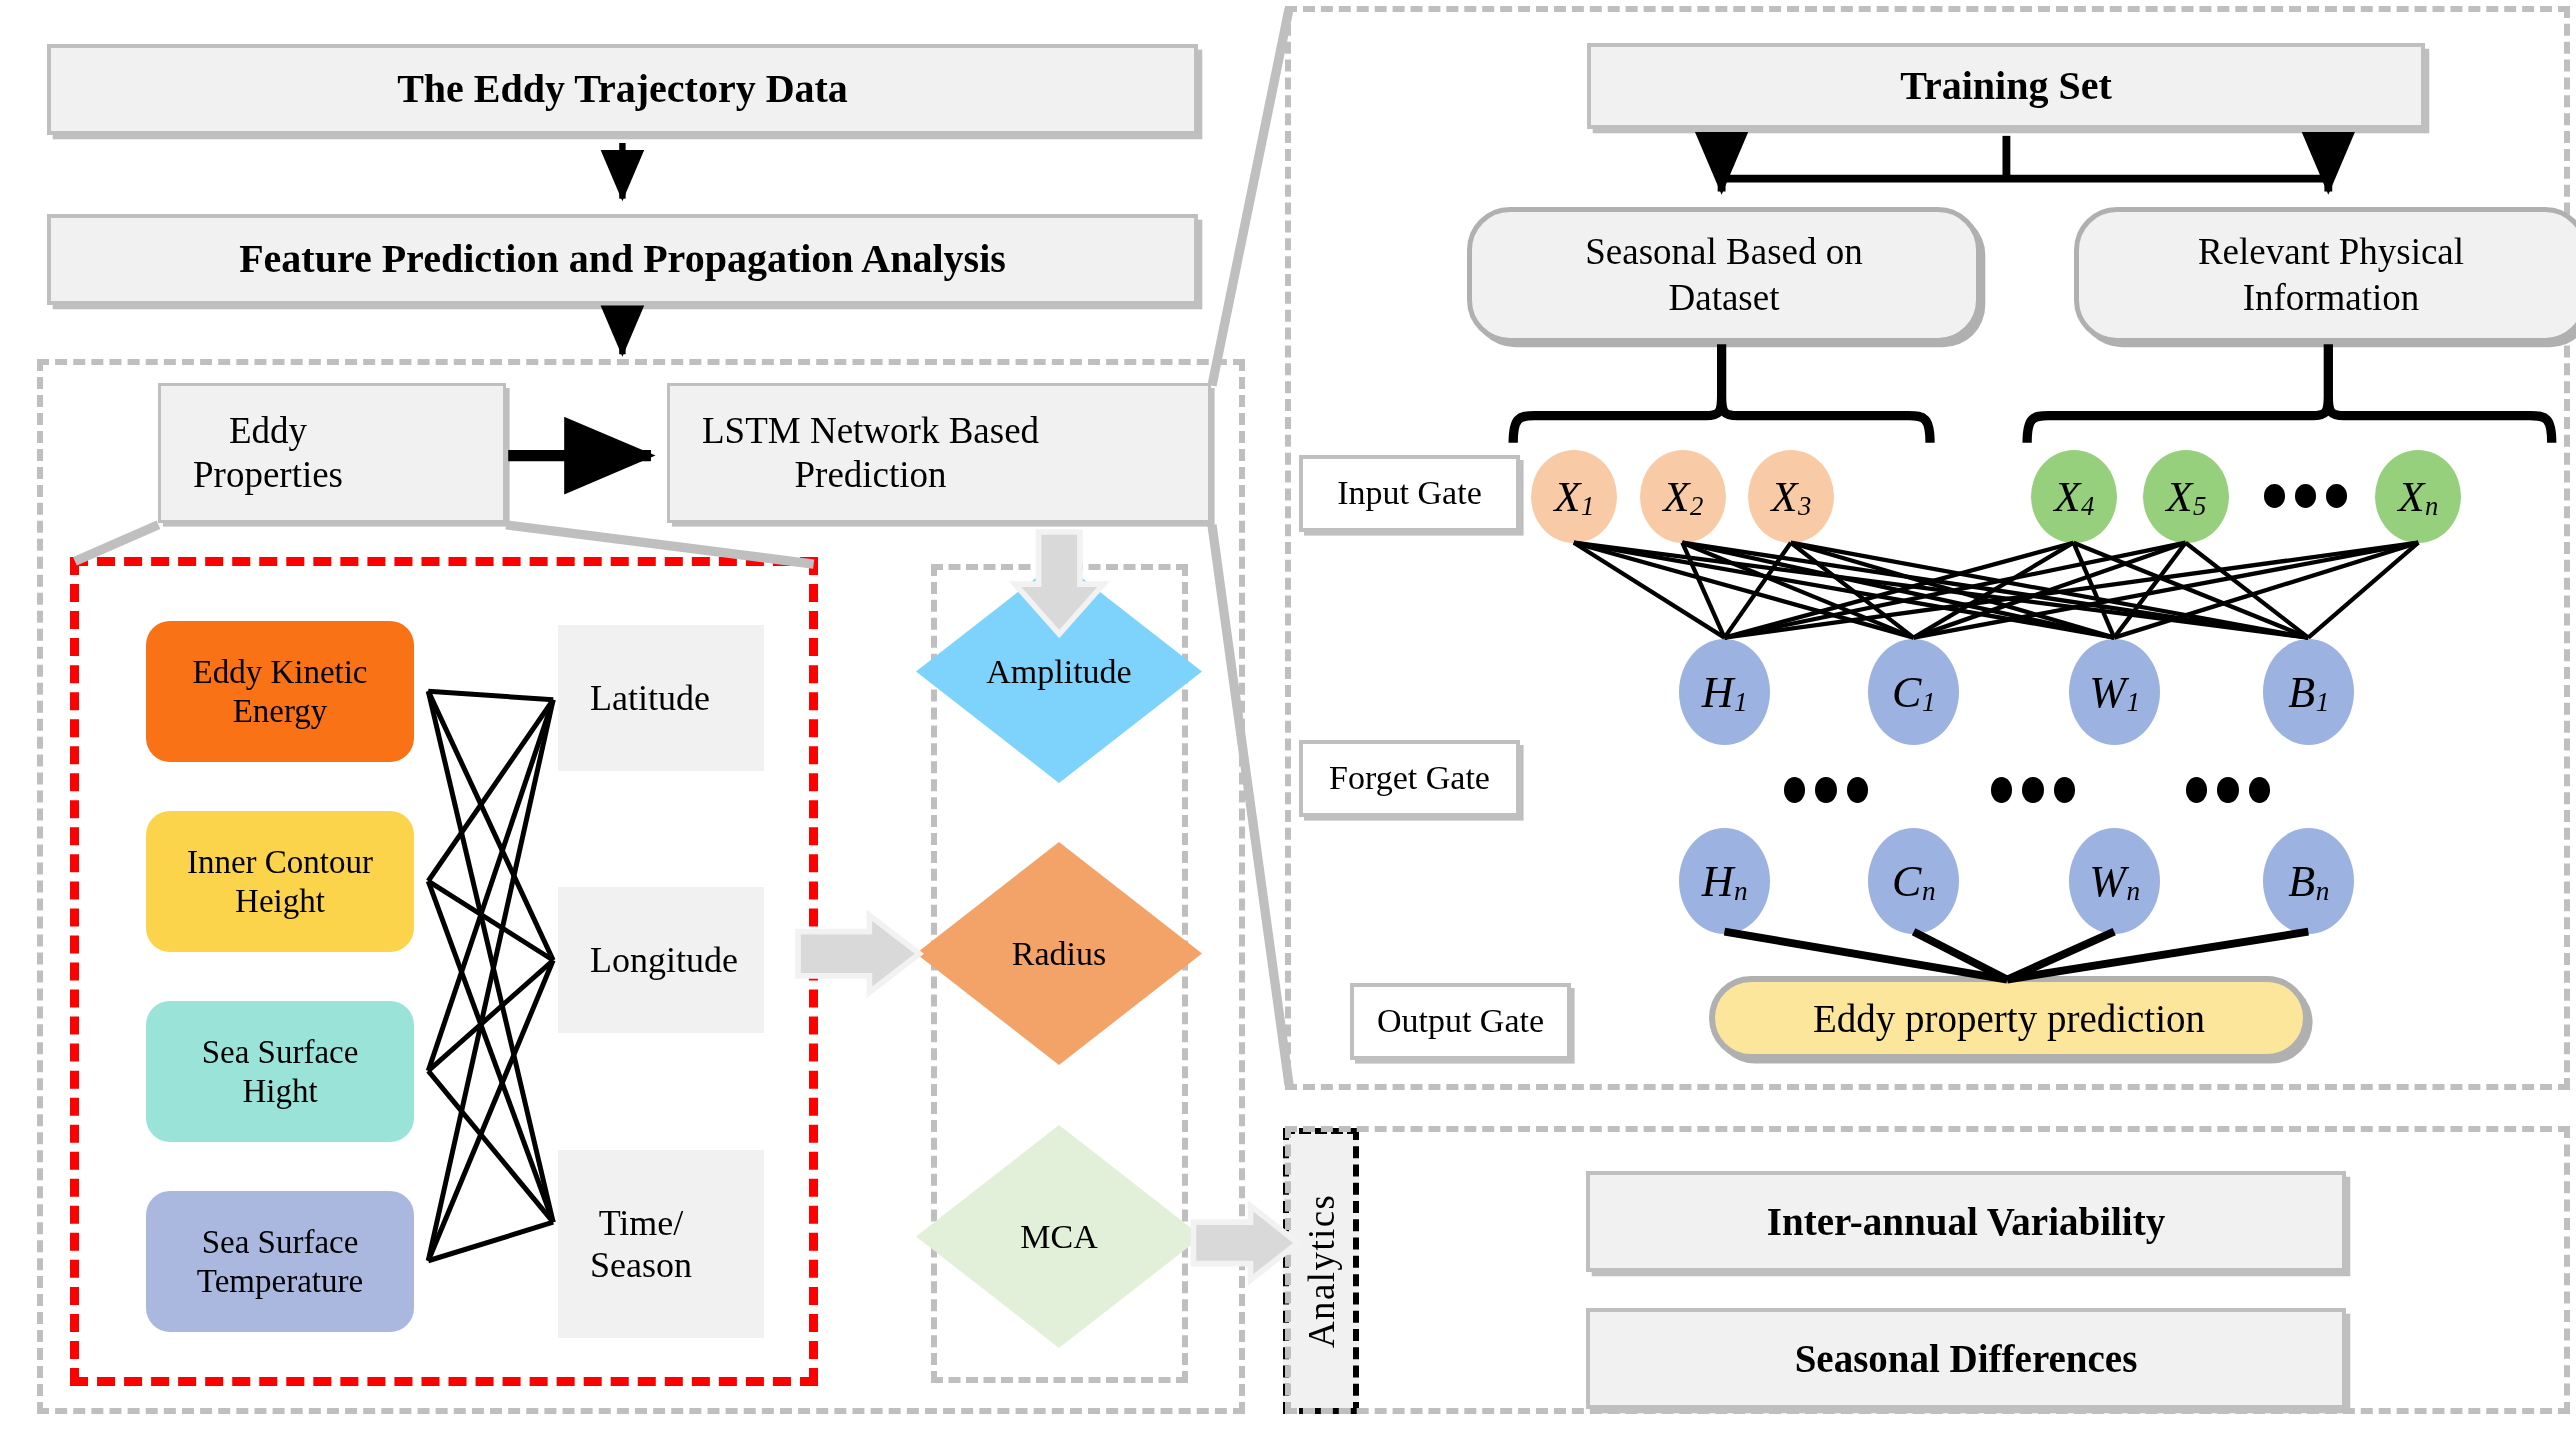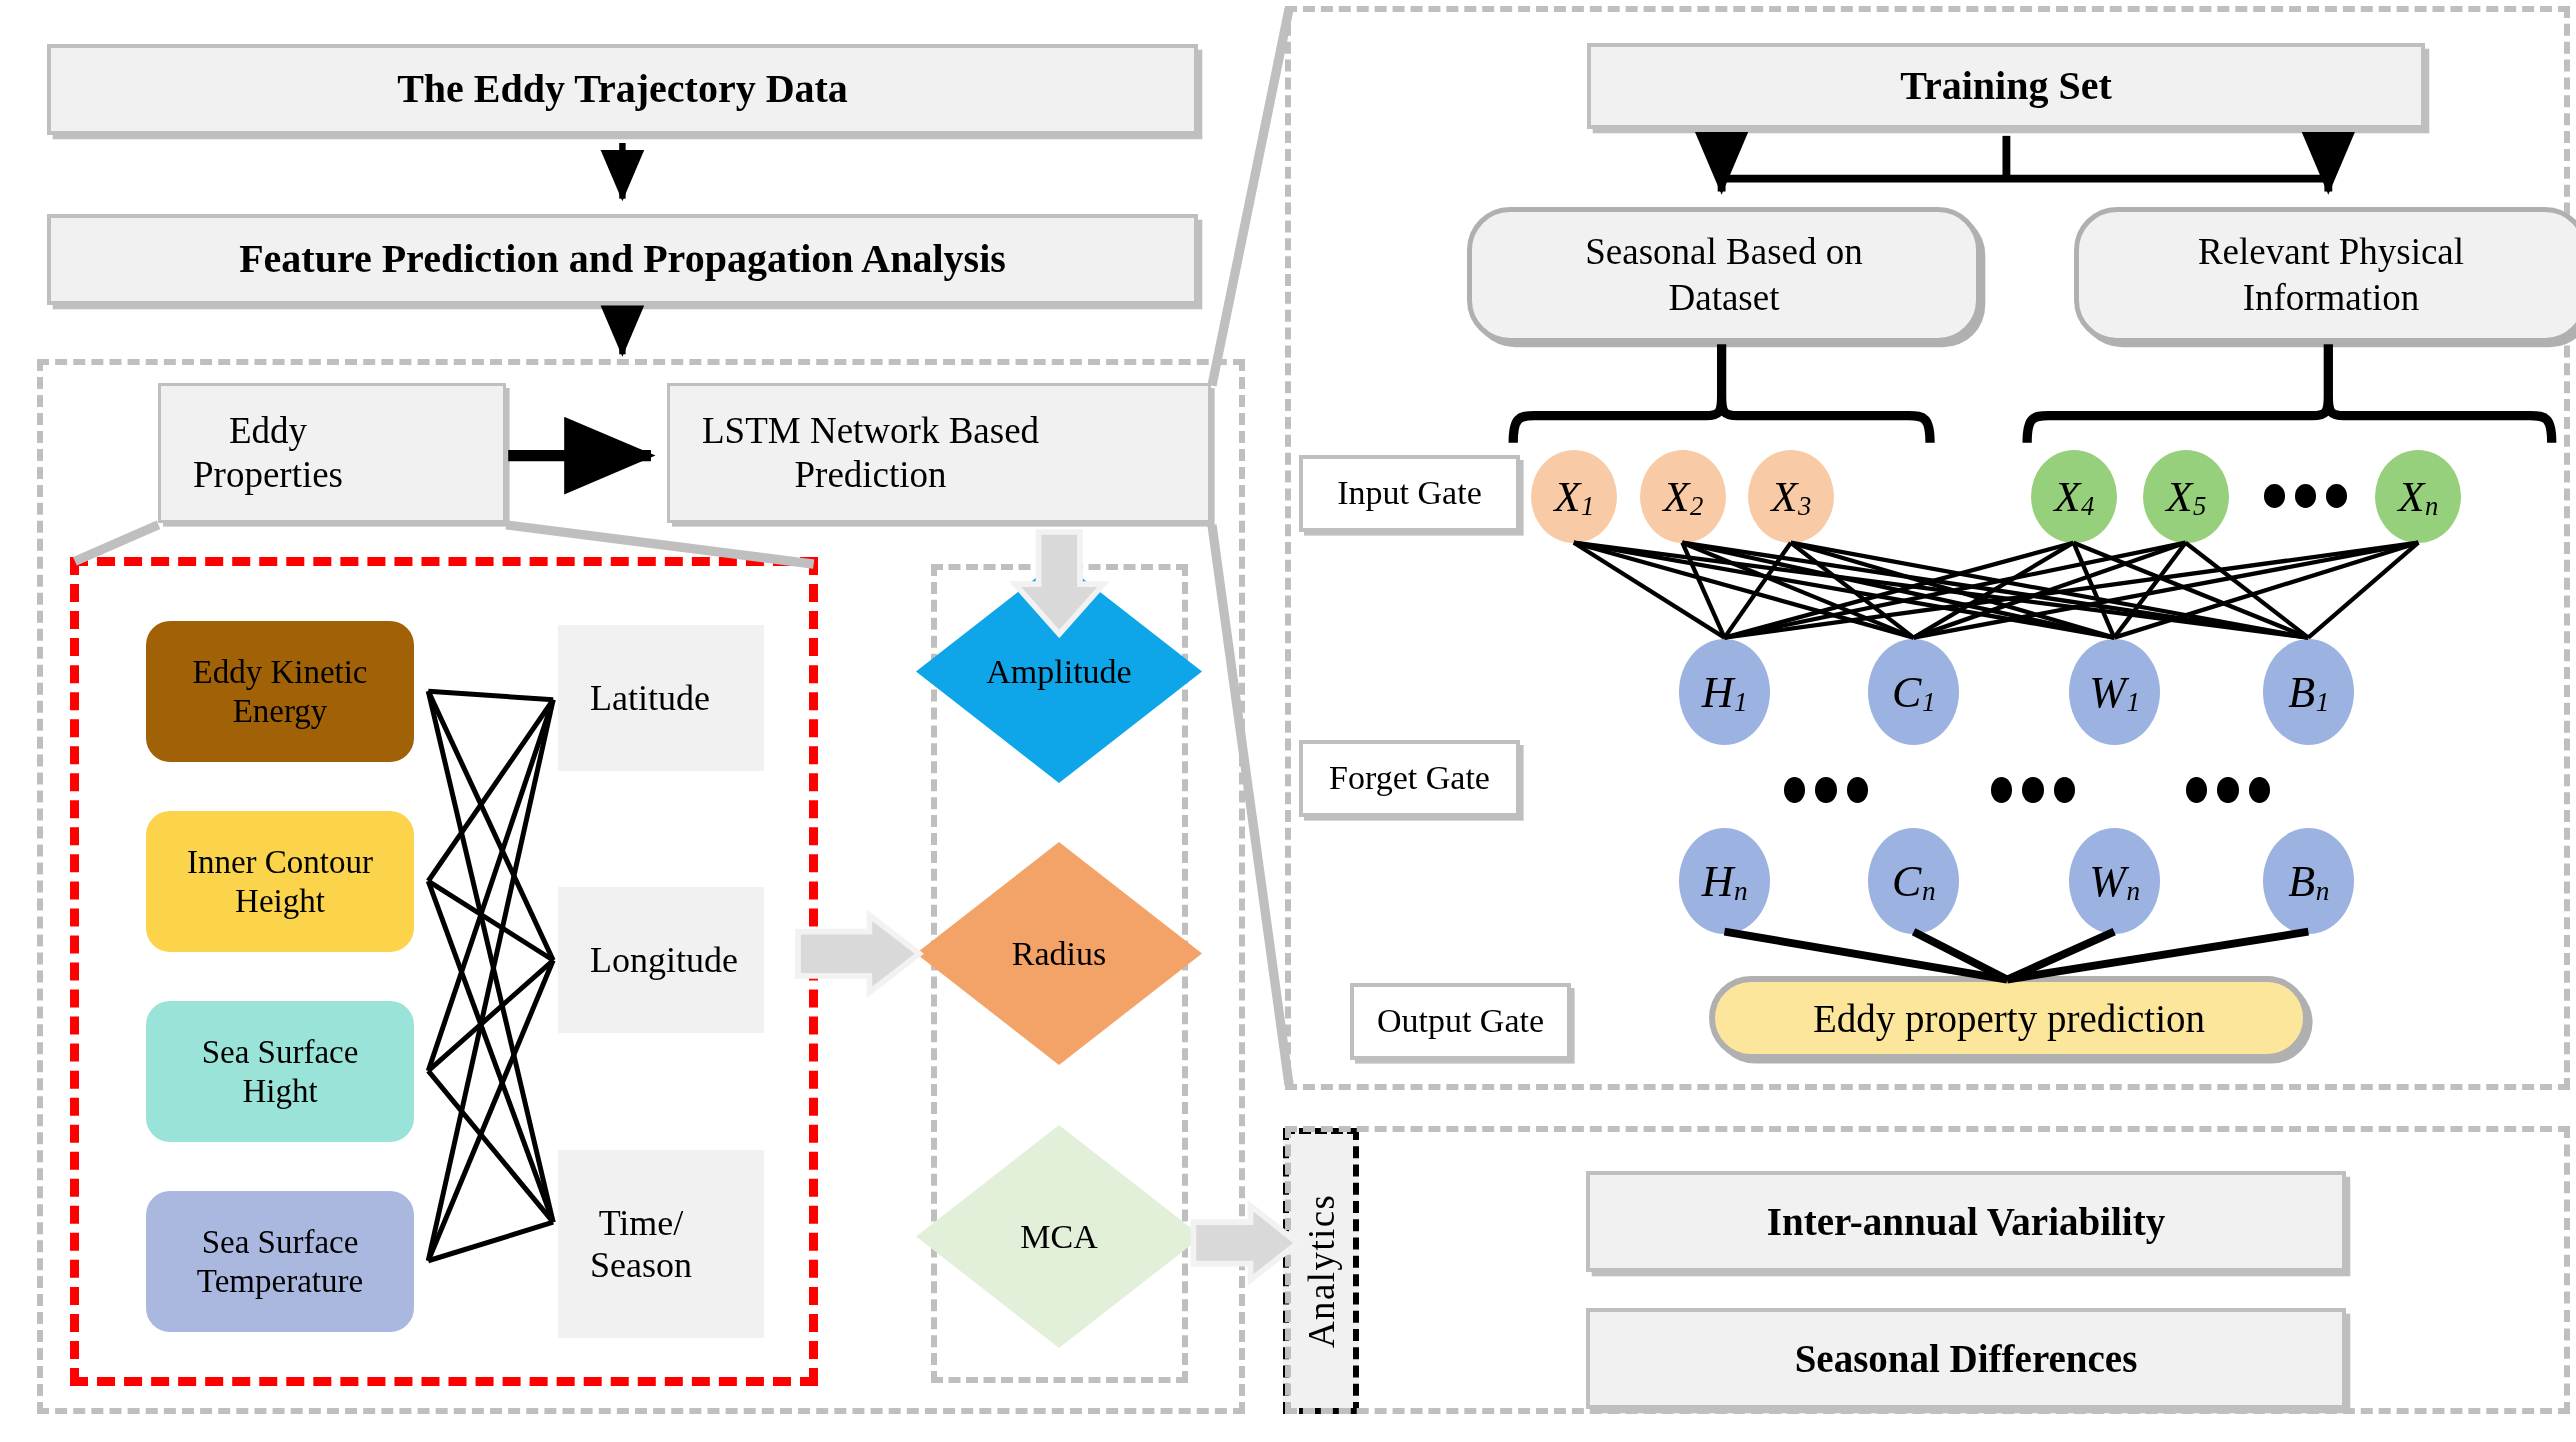--- a/index.html
+++ b/index.html
@@ -79,21 +79,21 @@
   </div>
 
   <div class="abs plainbox" style="left:667px;top:383px;width:544px;height:140px;font-size:37px;white-space:pre-line;
               border:3.6px solid #bfbfbf;box-shadow:4.3px 4.3px 0 -0.7px #bfbfbf;">
     <span>LSTM Network Based
 Prediction</span>
   </div>
 
   <div class="abs dash-red" style="left:70px;top:557px;width:748px;height:829px;"></div>
 
-  <div class="abs chip" style="left:146px;top:621px;width:268px;height:141px;font-size:33px;white-space:pre-line;background:#a16207;">
+  <div class="abs chip" style="left:146px;top:621px;width:268px;height:141px;font-size:33px;white-space:pre-line;background:#f97316;">
     <span>Eddy Kinetic
 Energy</span>
   </div>
   <div class="abs chip" style="left:146px;top:811px;width:268px;height:141px;font-size:33px;white-space:pre-line;background:#fbd44c;">
     <span>Inner Contour
 Height</span>
   </div>
   <div class="abs chip" style="left:146px;top:1001px;width:268px;height:141px;font-size:33px;white-space:pre-line;background:#9ae3d8;">
     <span>Sea Surface
 Hight</span>
@@ -109,21 +109,21 @@
   <div class="abs plainbox" style="left:558px;top:887px;width:206px;height:146px;font-size:36px;white-space:pre-line;">
     <span>Longitude</span>
   </div>
   <div class="abs plainbox" style="left:558px;top:1150px;width:206px;height:188px;font-size:36px;white-space:pre-line;">
     <span>Time/
 Season</span>
   </div>
 
   <div class="abs dash-grey" style="left:931px;top:564px;width:257px;height:819px;"></div>
 
-  <div class="abs diamond" style="left:916px;top:560px;width:286px;height:223px;font-size:34px;background:#0ea5e9;">
+  <div class="abs diamond" style="left:916px;top:560px;width:286px;height:223px;font-size:34px;background:#7dd3fc;">
     <span>Amplitude</span>
   </div>
   <div class="abs diamond" style="left:916px;top:842px;width:286px;height:223px;font-size:34px;background:#f3a368;">
     <span>Radius</span>
   </div>
   <div class="abs diamond" style="left:916px;top:1125px;width:286px;height:223px;font-size:34px;background:#e2f0d9;">
     <span>MCA</span>
   </div>
 
   <div class="abs dash-black" style="left:1283px;top:1128px;width:76px;height:286px;">

